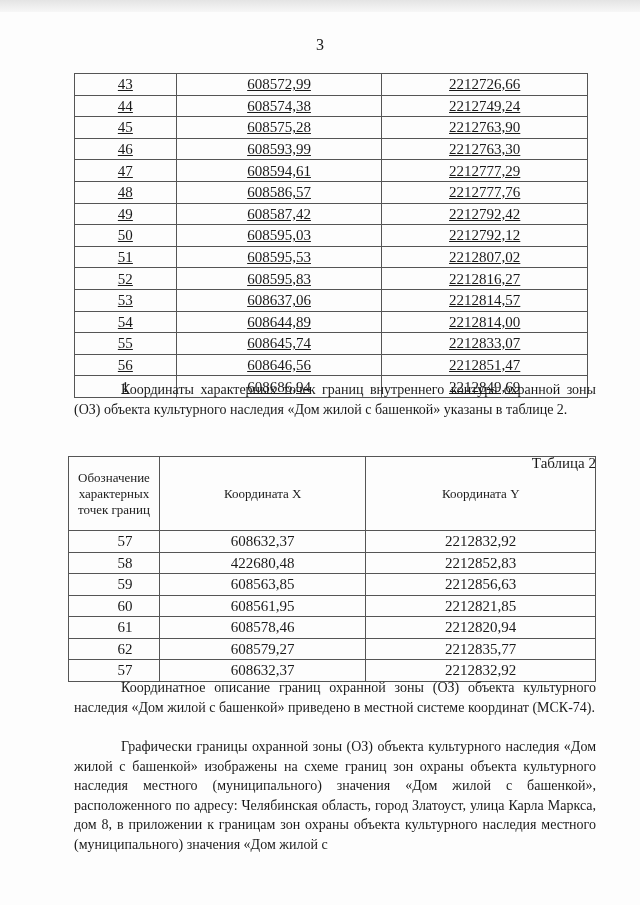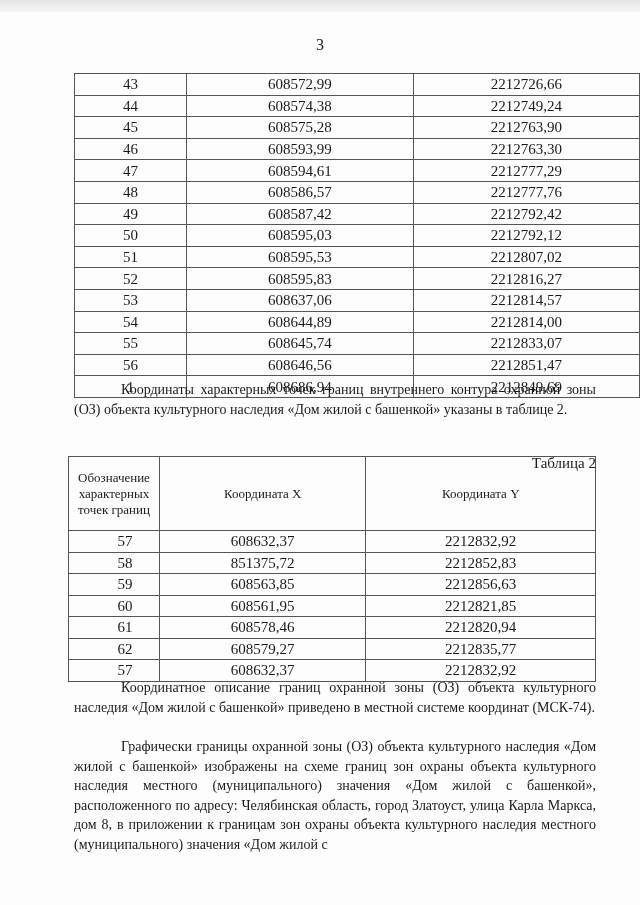--- a/index.html
+++ b/index.html
@@ -2,21 +2,21 @@
 <html><head>
 <meta charset="utf-8">
 <style>
   html, body { margin:0; padding:0; }
   body { width:640px; height:905px; background:#fdfdfd; position:relative; overflow:hidden;
          font-family:"Liberation Serif", "DejaVu Serif", serif; color:#1a1a1a; }
   .topnoise { position:absolute; left:0; top:0; width:640px; height:12px; background:linear-gradient(#e4e4e4,#f7f7f7); }
   .pagenum { position:absolute; top:36px; left:0; width:640px; text-align:center; font-size:16px; }
   table { border-collapse:collapse; position:absolute; font-size:15px; }
   td, th { border:1px solid #555; text-align:center; padding:0; font-weight:normal; }
-  #t1 { left:74px; top:73px; width:566px; }
+  #t1 { left:74px; top:73px; width:514px;text-decoration:underline; }
   #t1 td { height:20.6px; line-height:20px; }
   #t1 col.c1 { width:94px; } #t1 col.c2 { width:190px; } #t1 col.c3 { width:190px; }
   #t2 { left:68px; top:456px; width:528px; }
   #t2 th { height:73px; line-height:16px; font-size:13px; }
   #t2 td { height:20.5px; line-height:20px; }
   #t2 td:first-child { text-align:center; padding-left:22px; }
   #t2 col.c1 { width:91px; } #t2 col.c2 { width:207px; } #t2 col.c3 { width:230px; }
   .para { position:absolute; left:74px; width:522px; font-size:14px; line-height:19.5px; text-align:justify; }
   .indent { text-indent:47px; }
   .caption { position:absolute; right:44px; top:440px; font-size:15px;margin-top:15px; }
@@ -130,21 +130,21 @@
     </tr>
   </thead>
   <tbody>
       <tr>
         <td>57</td>
         <td>608632,37</td>
         <td>2212832,92</td>
       </tr>
       <tr>
         <td>58</td>
-        <td>851375,72</td>
+        <td>422680,48</td>
         <td>2212852,83</td>
       </tr>
       <tr>
         <td>59</td>
         <td>608563,85</td>
         <td>2212856,63</td>
       </tr>
       <tr>
         <td>60</td>
         <td>608561,95</td>

